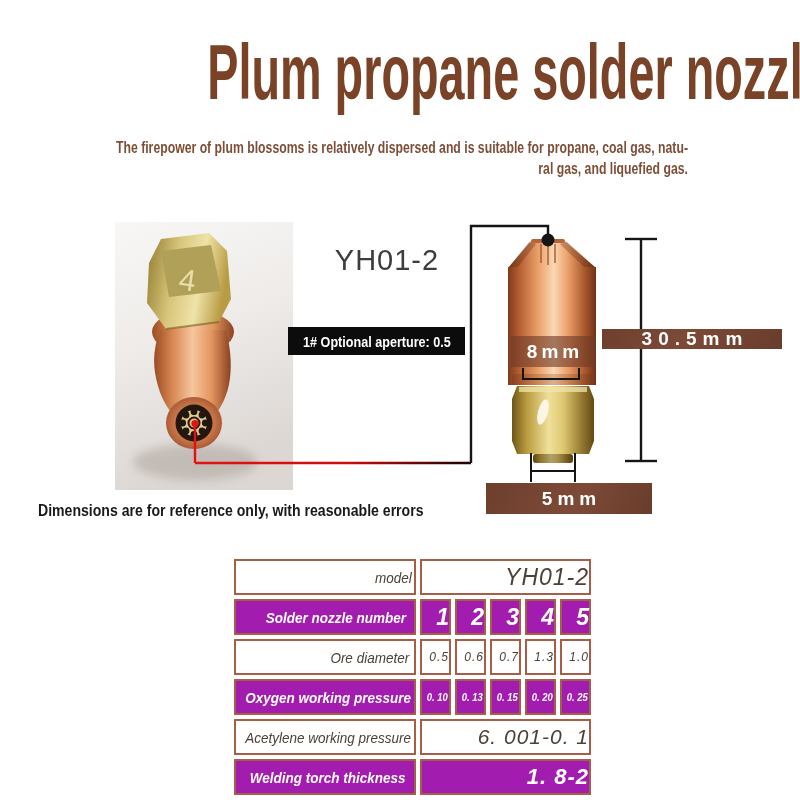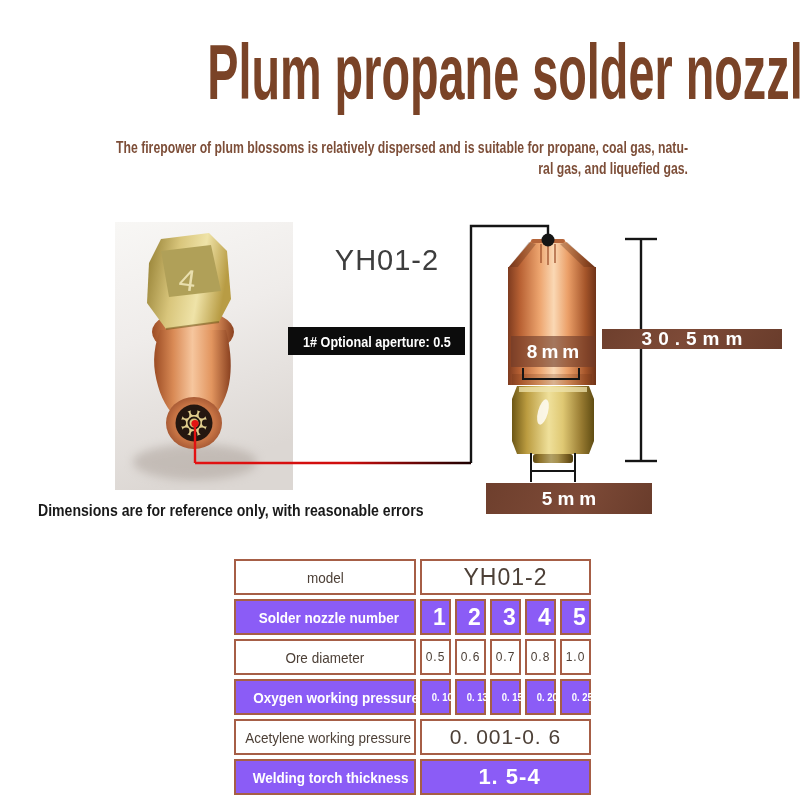--- a/index.html
+++ b/index.html
@@ -37,23 +37,23 @@
          background:linear-gradient(115deg,#6e3f2d 0%,#7d4a37 55%,#693c2b 100%);
          font-size:19px;letter-spacing:5px;padding-left:5px;}
 
   .note{position:absolute;left:38px;top:502px;font-size:16px;font-weight:bold;
         color:#191919;white-space:nowrap;}
   .note .sqz3{display:inline-block;transform:scaleX(.88);transform-origin:0 50%;}
 
   
   .spec{position:absolute;left:230px;top:555px;width:365px;border-collapse:separate;
         border-spacing:4px;table-layout:fixed;}
-  .spec td{height:32px;padding:0;text-align:center;vertical-align:middle;}
+  .spec td{height:32px;padding:0;text-align:right;vertical-align:middle;font-style:italic;}
   .spec .lt{background:#fff;border:2px solid #a65e46;color:#4d4037;}
-  .spec .dk{background:#8b5cf6;border:2px solid #a65e46;color:#fff;font-weight:bold;padding-left:8px;}
+  .spec .dk{background:#a21caf;border:2px solid #a65e46;color:#fff;font-weight:bold;}
   .spec .lbl{font-size:15px;}
   .spec .lbl .sqz4{display:inline-block;white-space:nowrap;transform:scaleX(.90);}
   .v-model{font-size:23px;color:#a2604a;font-weight:normal;letter-spacing:1px;}
   .v-num{font-size:23px;}
   .v-ore{font-size:12px;color:#a2604a;letter-spacing:1px;}
   .v-oxy{font-size:11px;}
   .v-oxy .sqzv{display:inline-block;white-space:nowrap;transform:scaleX(.86);}
   .v-acet{font-size:21px;color:#4d4037;font-weight:normal;letter-spacing:1px;}
   .v-torch{font-size:22px;letter-spacing:1px;}
 </style>
@@ -220,35 +220,35 @@
       <td class="dk v-num">2</td>
       <td class="dk v-num">3</td>
       <td class="dk v-num">4</td>
       <td class="dk v-num">5</td>
     </tr>
     <tr>
       <td class="lt lbl"><span class="sqz4">Ore diameter</span></td>
       <td class="lt v-ore">0.5</td>
       <td class="lt v-ore">0.6</td>
       <td class="lt v-ore">0.7</td>
-      <td class="lt v-ore">0.8</td>
+      <td class="lt v-ore">1.3</td>
       <td class="lt v-ore">1.0</td>
     </tr>
     <tr>
       <td class="dk lbl"><span class="sqz4">Oxygen working pressure</span></td>
       <td class="dk v-oxy"><span class="sqzv">0. 10</span></td>
       <td class="dk v-oxy"><span class="sqzv">0. 13</span></td>
       <td class="dk v-oxy"><span class="sqzv">0. 15</span></td>
       <td class="dk v-oxy"><span class="sqzv">0. 20</span></td>
       <td class="dk v-oxy"><span class="sqzv">0. 25</span></td>
     </tr>
     <tr>
       <td class="lt lbl"><span class="sqz4">Acetylene working pressure</span></td>
-      <td class="lt v-acet" colspan="5">0. 001-0. 6</td>
+      <td class="lt v-acet" colspan="5">6. 001-0. 1</td>
     </tr>
     <tr>
       <td class="dk lbl"><span class="sqz4">Welding torch thickness</span></td>
-      <td class="dk v-torch" colspan="5">1. 5-4</td>
+      <td class="dk v-torch" colspan="5">1. 8-2</td>
     </tr>
   </tbody>
     </table>
 
 </div>
 
 </body></html>

